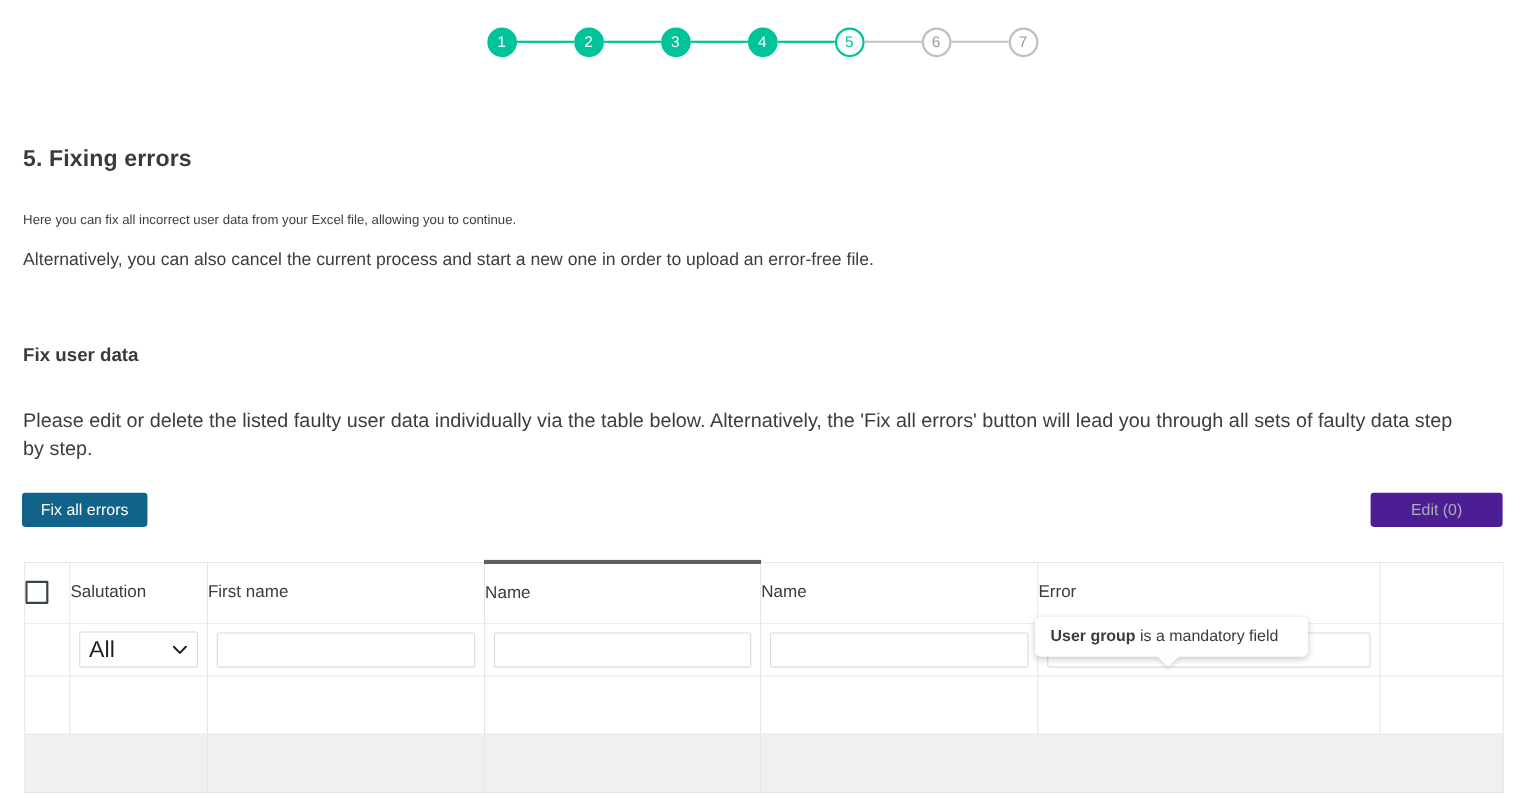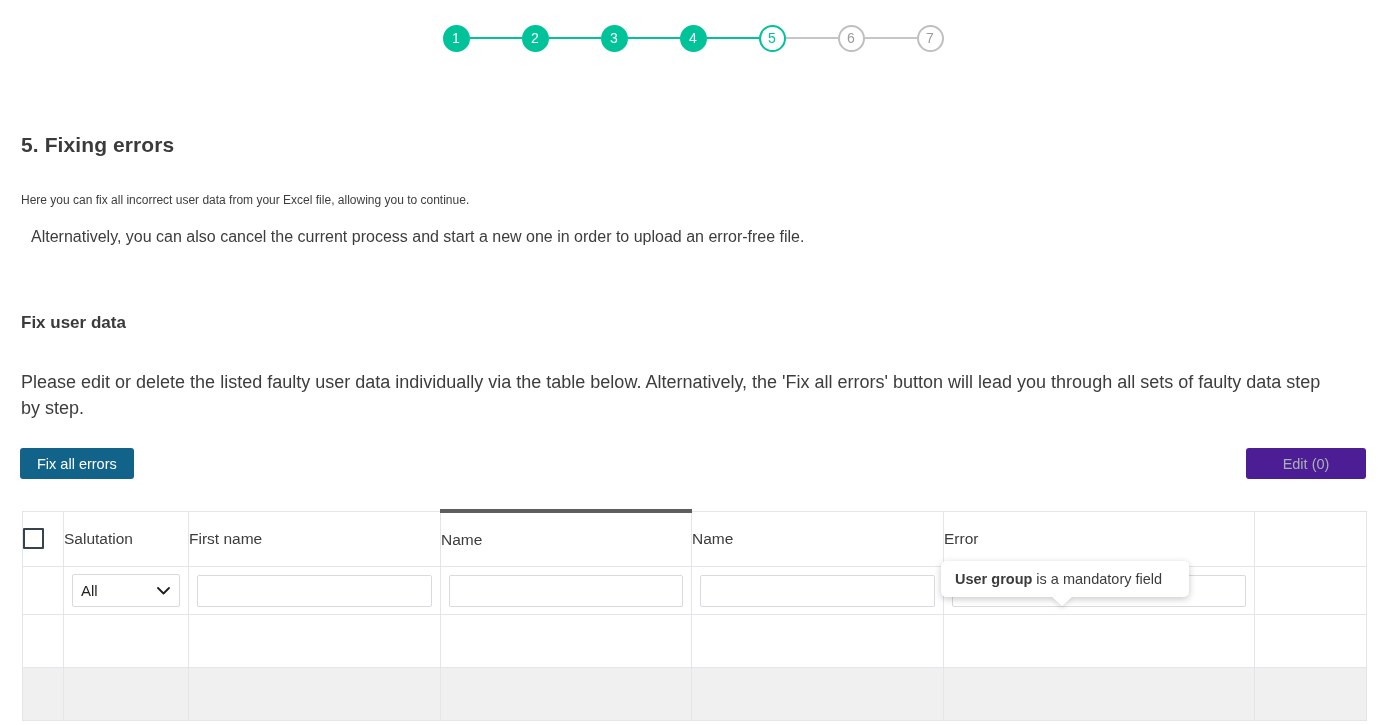--- a/index.html
+++ b/index.html
@@ -85,21 +85,21 @@
   }
   .p1 {
     position: absolute;
     left: 21px;
     top: 193px;
     font-size: 12px;
     color: #3d3d3d;
   }
   .p2 {
     position: absolute;
-    left: 31px;
+    left: 21px;
     top: 228px;
     font-size: 16px;
     color: #3d3d3d;
   }
   .h2 {
     position: absolute;
     left: 21px;
     top: 313px;
     font-size: 17px;
     font-weight: bold;
@@ -230,21 +230,21 @@
     position: relative;
     width: 100%;
     height: 33px;
     box-sizing: border-box;
     border: 1px solid #d7dade;
     border-radius: 2px;
     background: #ffffff;
     display: flex;
     align-items: center;
     padding: 0 8px;
-    font-size: 15px;
+    font-size: 21px;
     color: #1f1f1f;
     cursor: pointer;
   }
   .filter-select .chev {
     position: absolute;
     right: 9px;
     top: 50%;
     transform: translateY(-50%);
     line-height: 0;
   }

